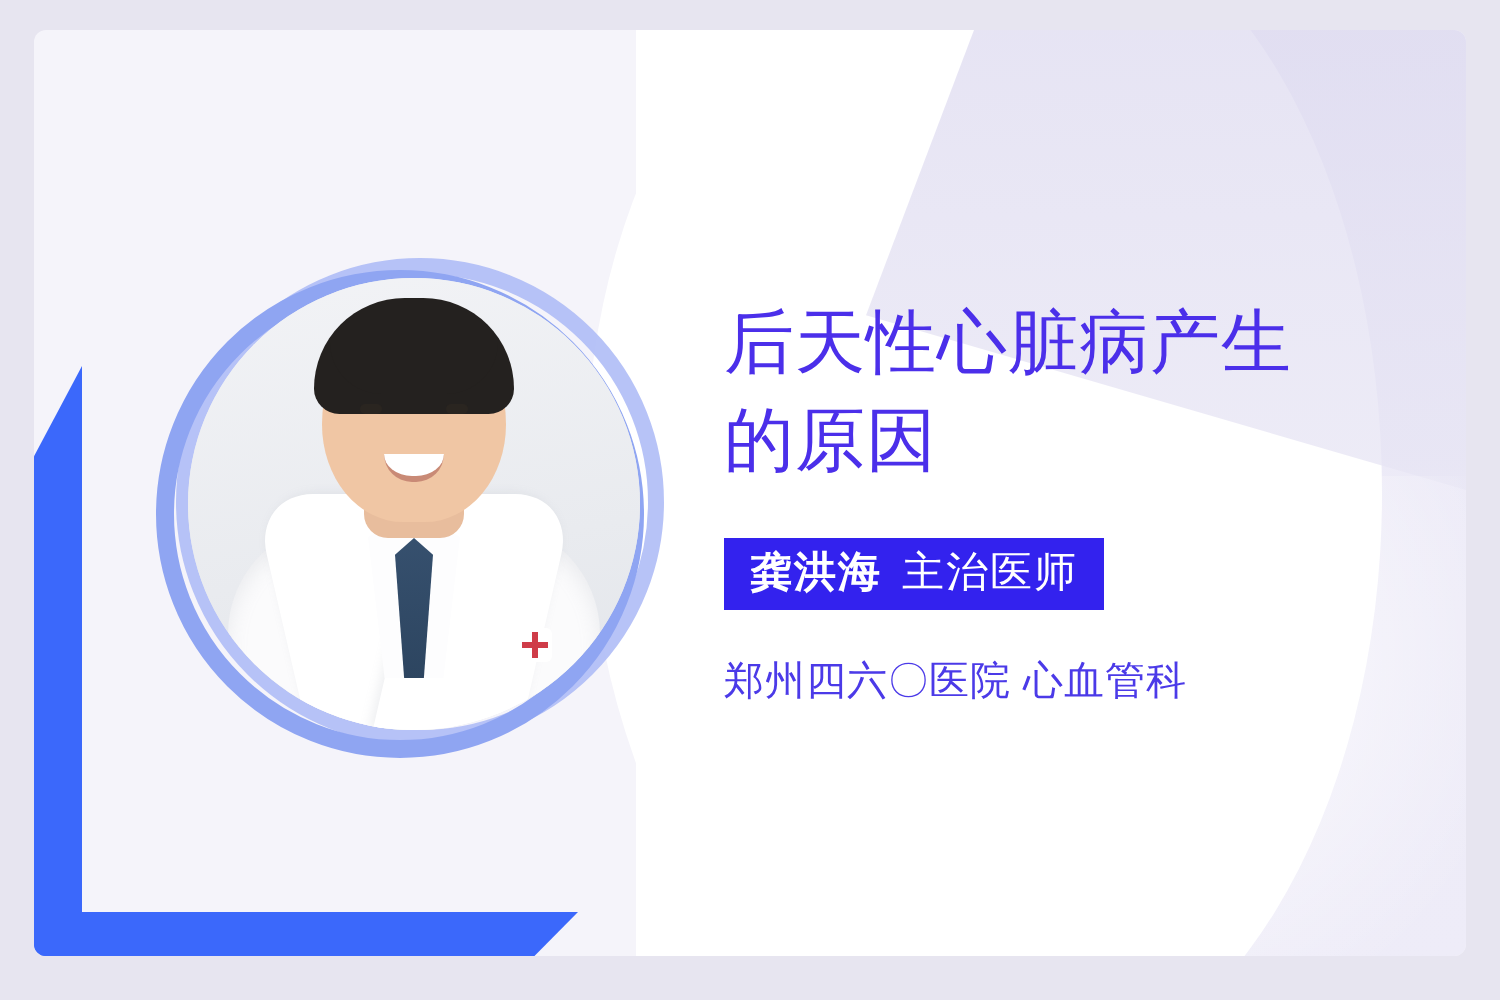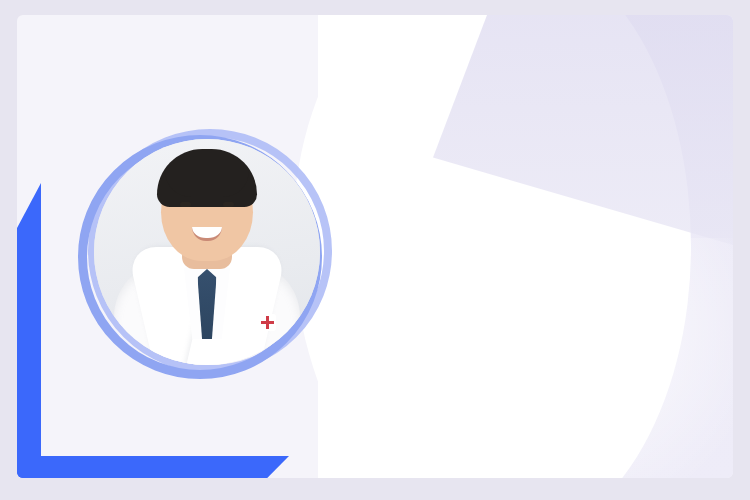--- a/index.html
+++ b/index.html
@@ -350,15 +350,27 @@
         <div class="ph-neck"></div>
         <div class="ph-head"></div>
         <div class="ph-hair"></div>
         <div class="ph-eye l"></div>
         <div class="ph-eye r"></div>
         <div class="ph-mouth"></div>
         <div class="ph-badge"></div>
       </div>
     </div>
 
+    <div class="text-col">
+      <h1 class="title">后天性心脏病产生
+的原因</h1>
+
+      <div class="badge-row">
+        <span class="name-badge">
+          <span class="nb-name">龚洪海</span><span class="nb-title">主治医师</span>
+        </span>
+      </div>
+
+      <div class="affil">郑州四六〇医院  心血管科</div>
+    </div>
 
   </div>
 </div>
 
 </body></html>

